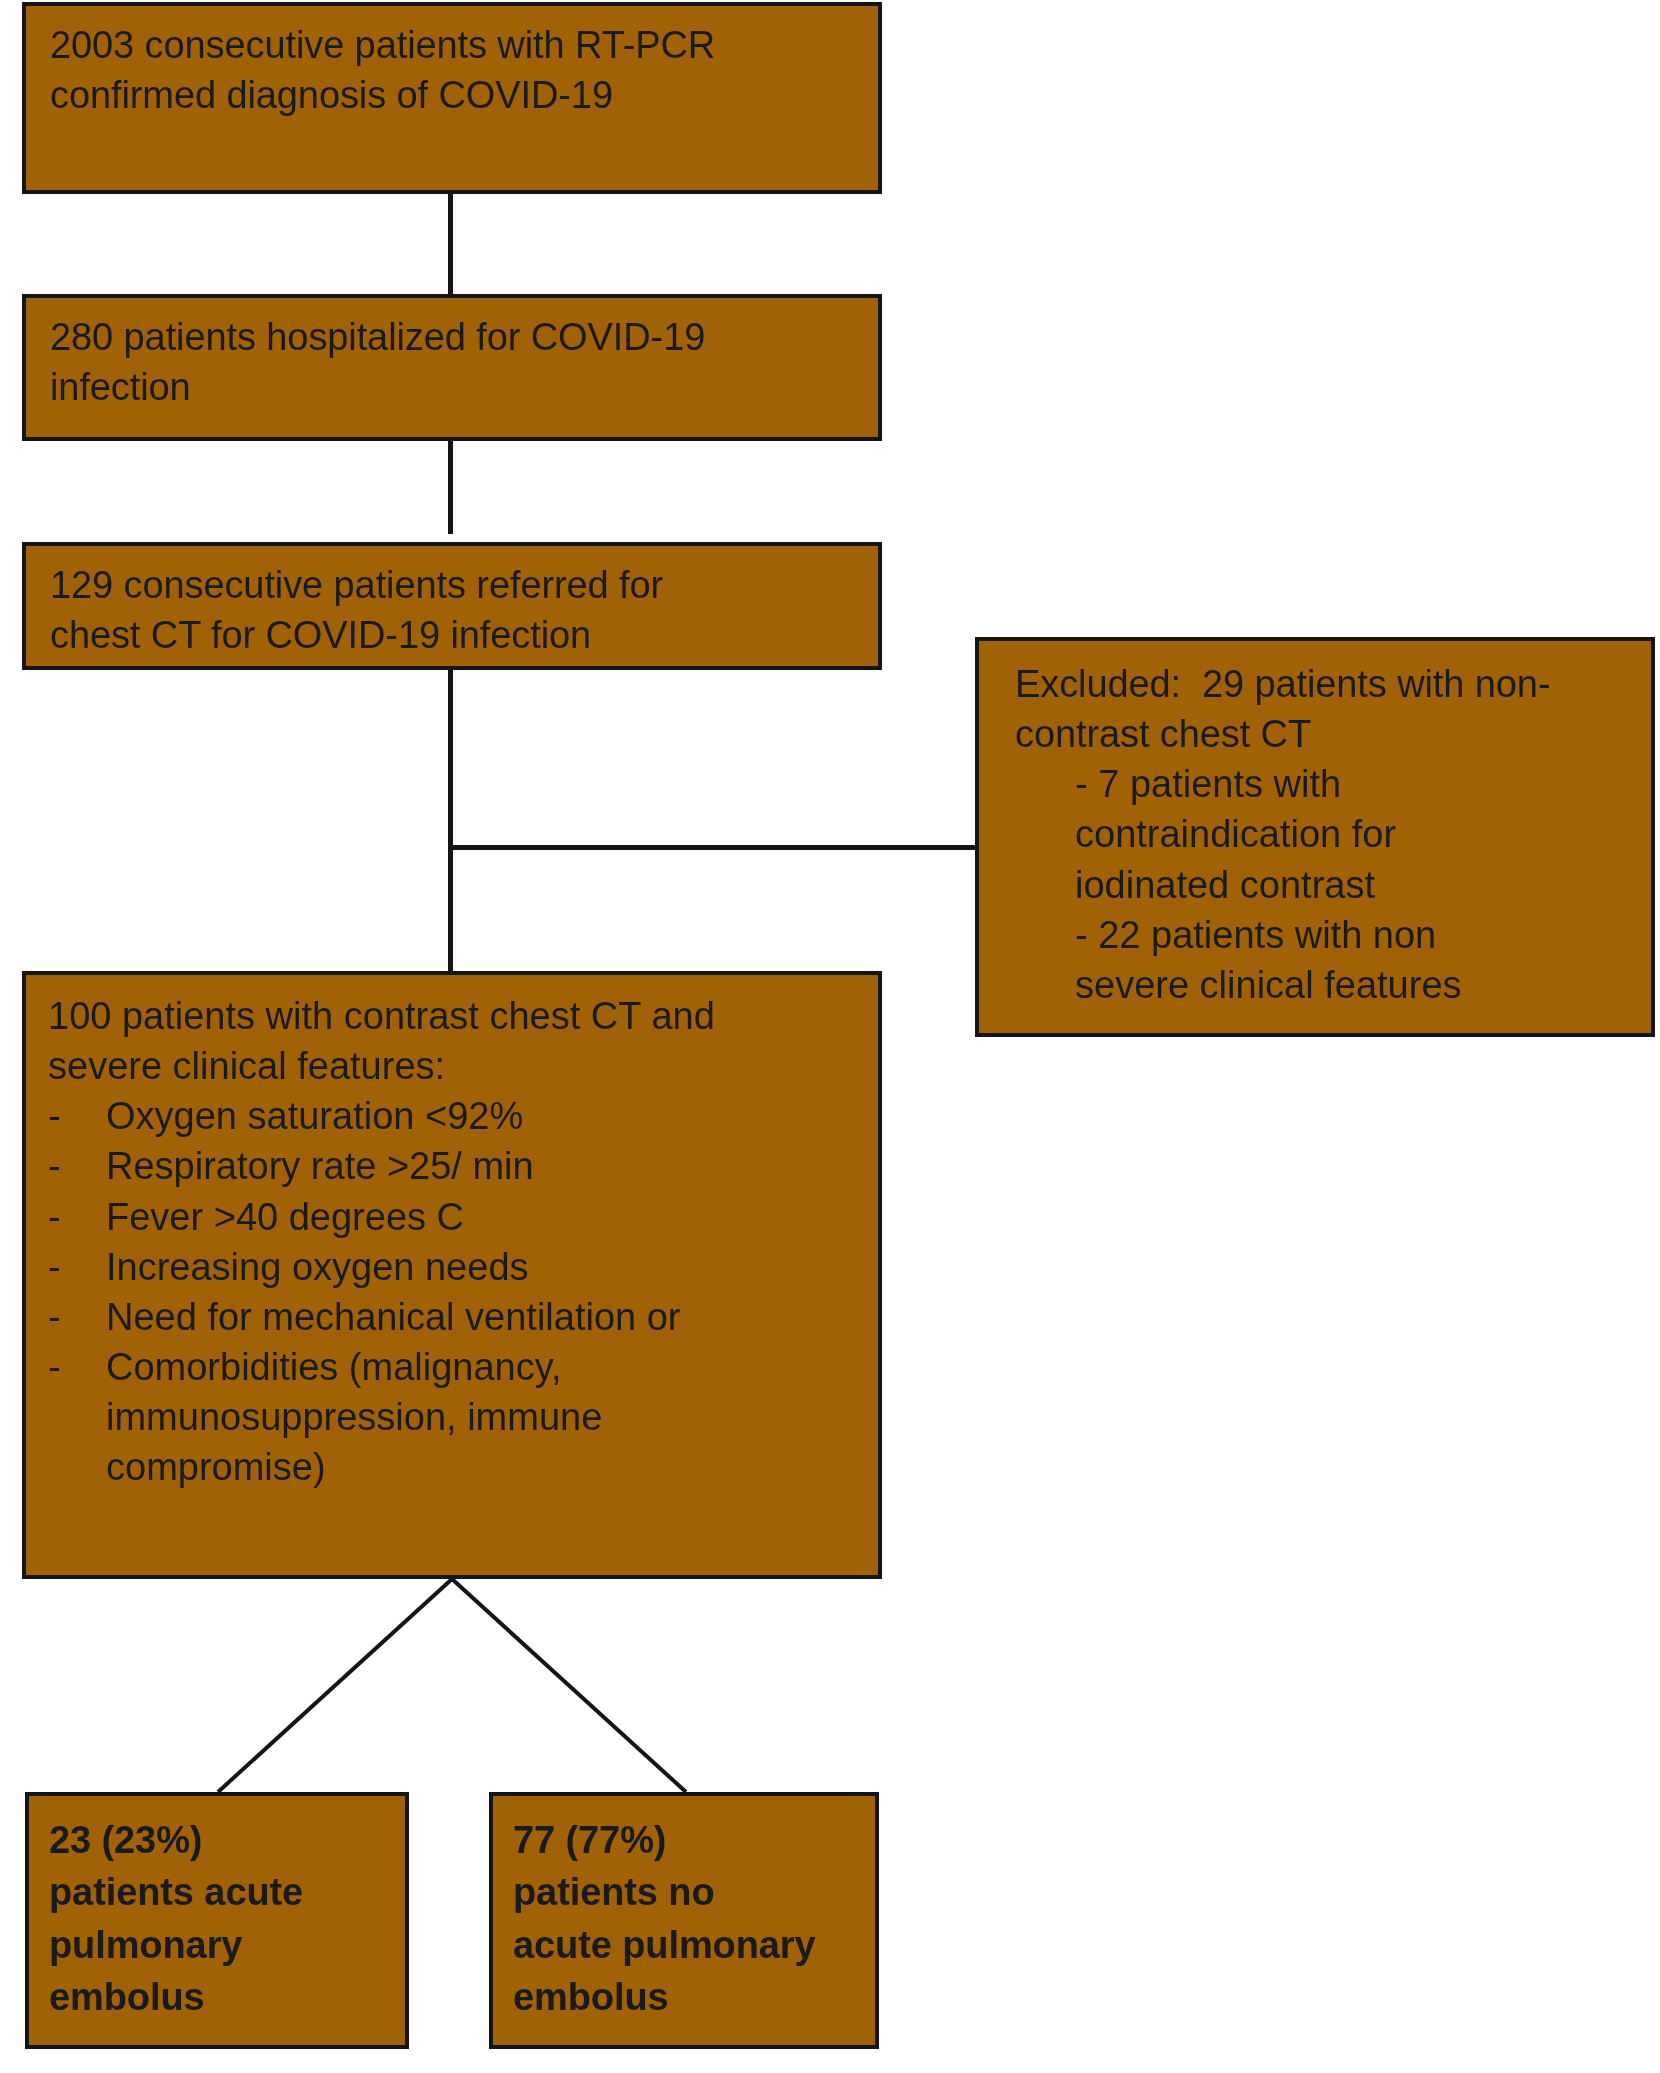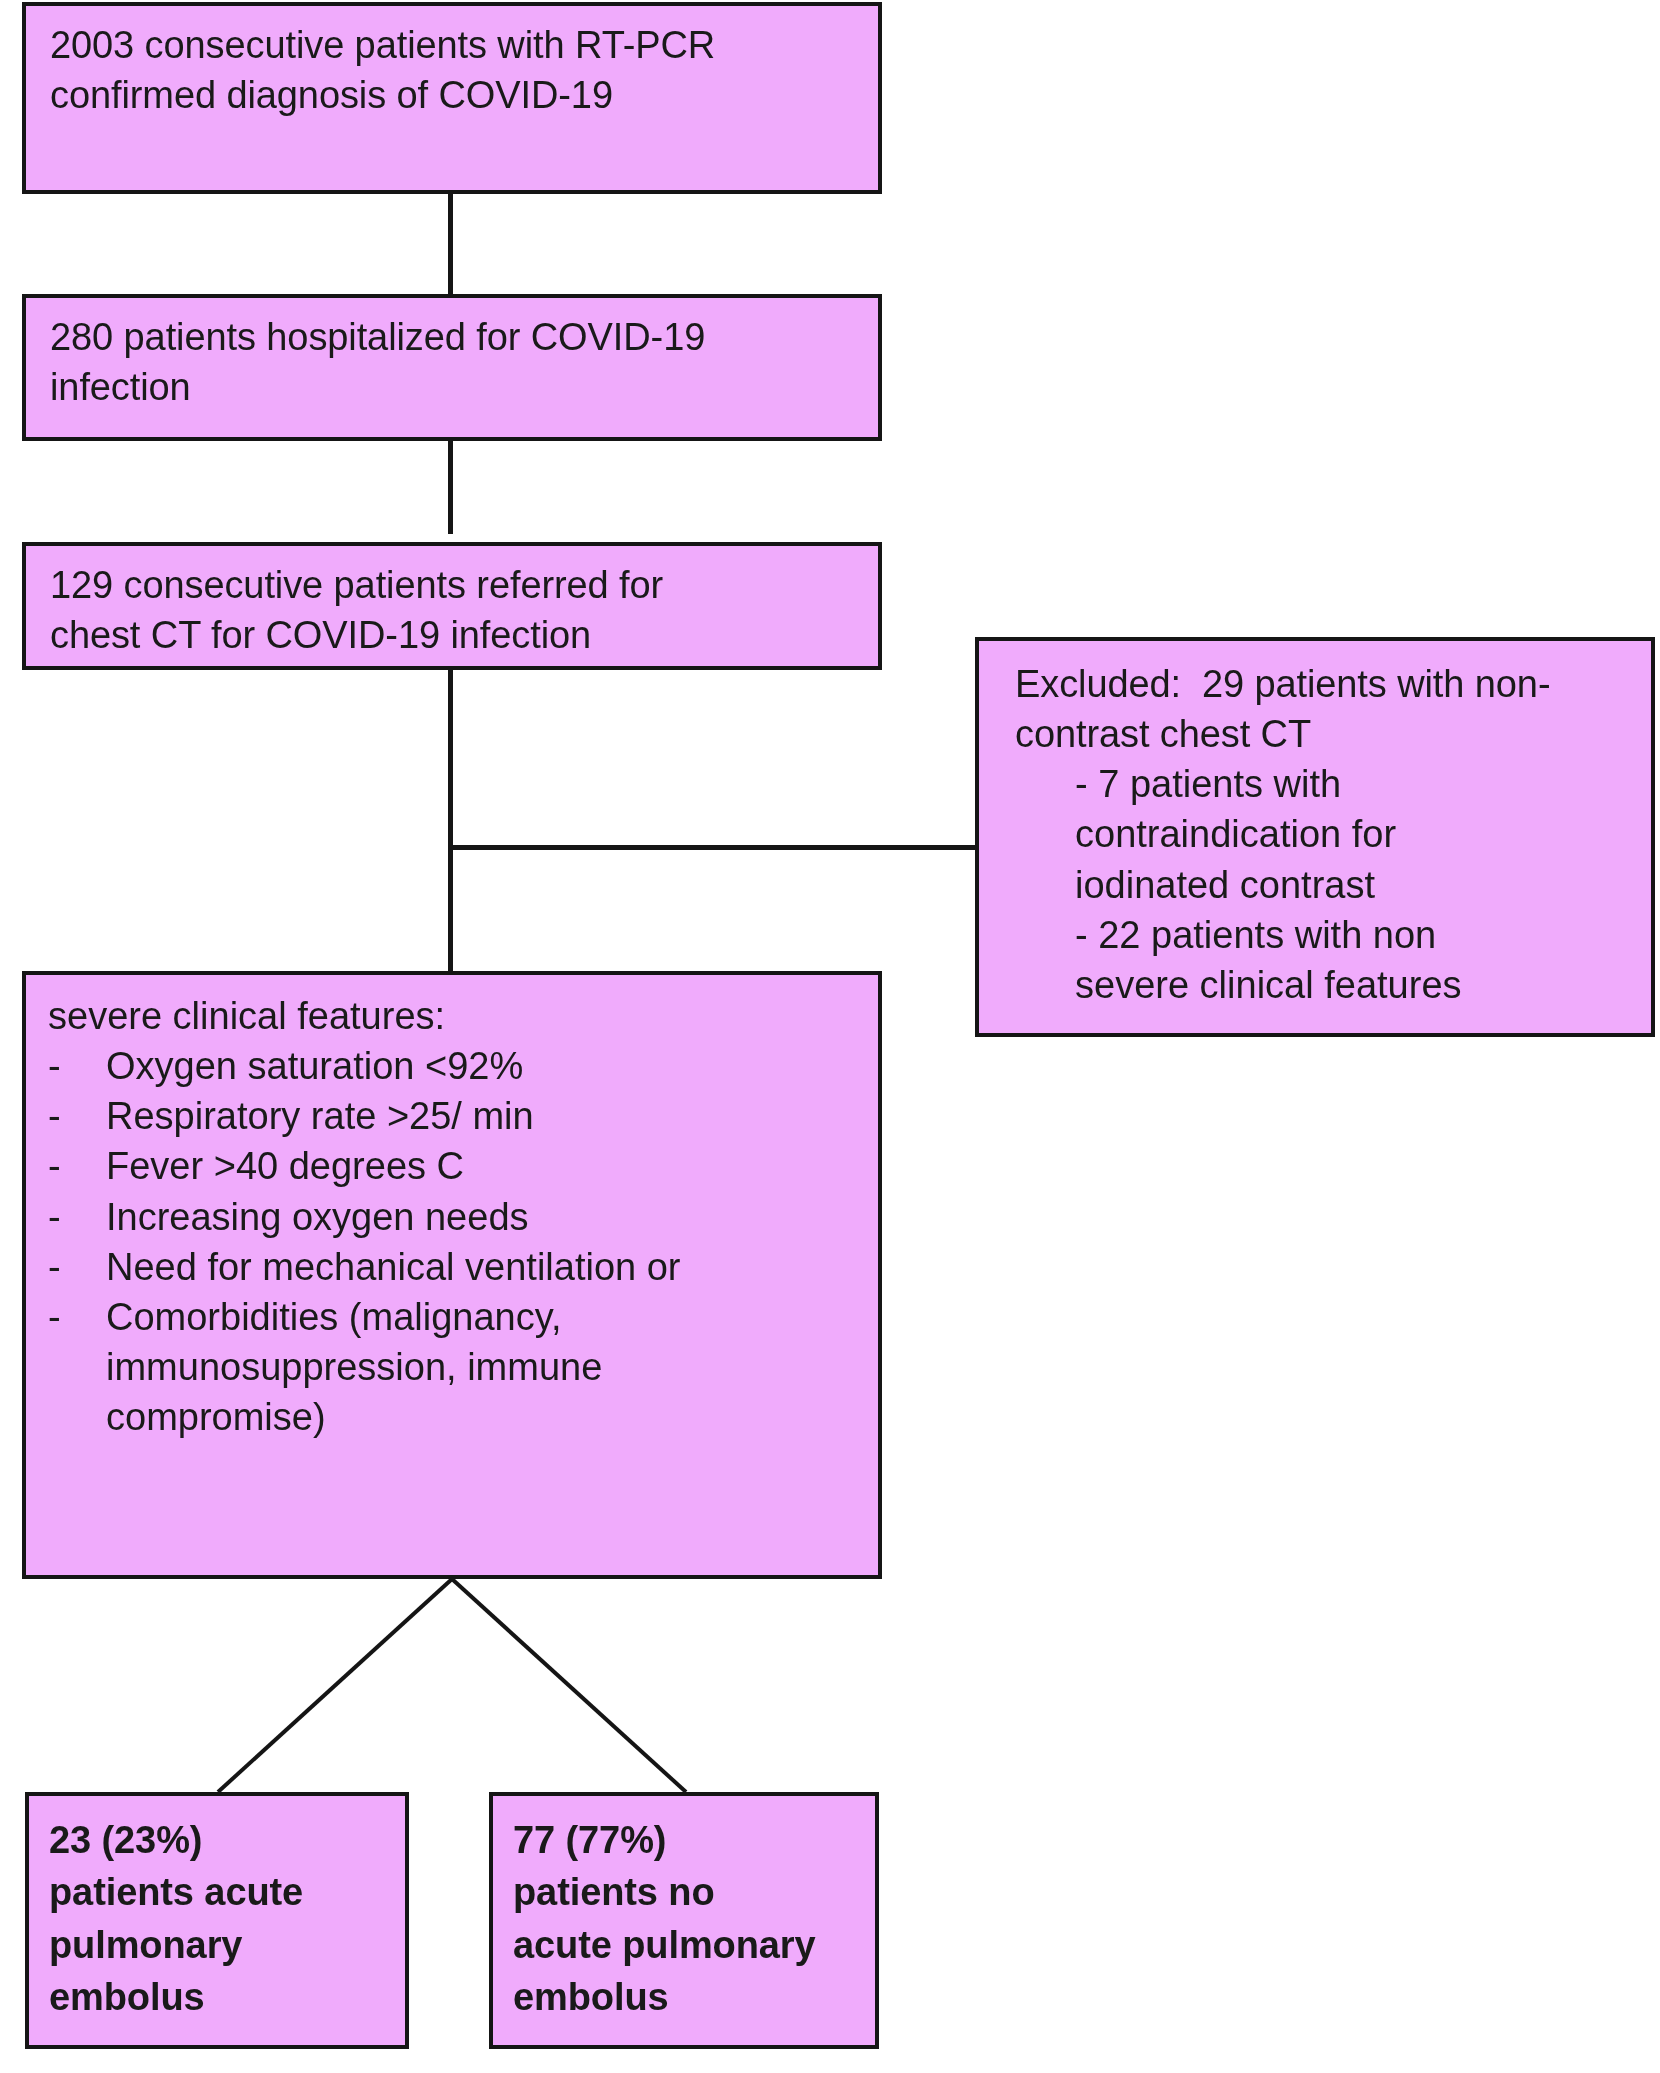--- a/index.html
+++ b/index.html
@@ -25,21 +25,21 @@
     left: 0;
     top: 0;
     width: 1660px;
     height: 2073px;
     pointer-events: none;
   }
   
   .node {
     position: absolute;
     box-sizing: border-box;
-    background: #f0abfc;
+    background: #a16207;
     border: 4px solid #151515;
     z-index: 2;
   }
   .node-inner {
     padding: 14px 20px 10px 24px;
   }
   .line {
     font-size: 38px;
     line-height: 1.32;
     letter-spacing: -0.1px;
@@ -135,20 +135,21 @@
       <div class="sub-item">- 7 patients with
 contraindication for
 iodinated contrast</div>
       <div class="sub-item">- 22 patients with non
 severe clinical features</div>
     </div>
   </div>
 
   <div class="node" id="node-included">
     <div class="node-inner">
+      <div class="lead">100 patients with contrast chest CT and</div>
       <div class="lead">severe clinical features:</div>
 
       <div class="bullet-row">
         <span class="bullet-mark">-</span>
         <span class="bullet-text">Oxygen saturation &lt;92%</span>
       </div>
       <div class="bullet-row">
         <span class="bullet-mark">-</span>
         <span class="bullet-text">Respiratory rate &gt;25/ min</span>
       </div>

